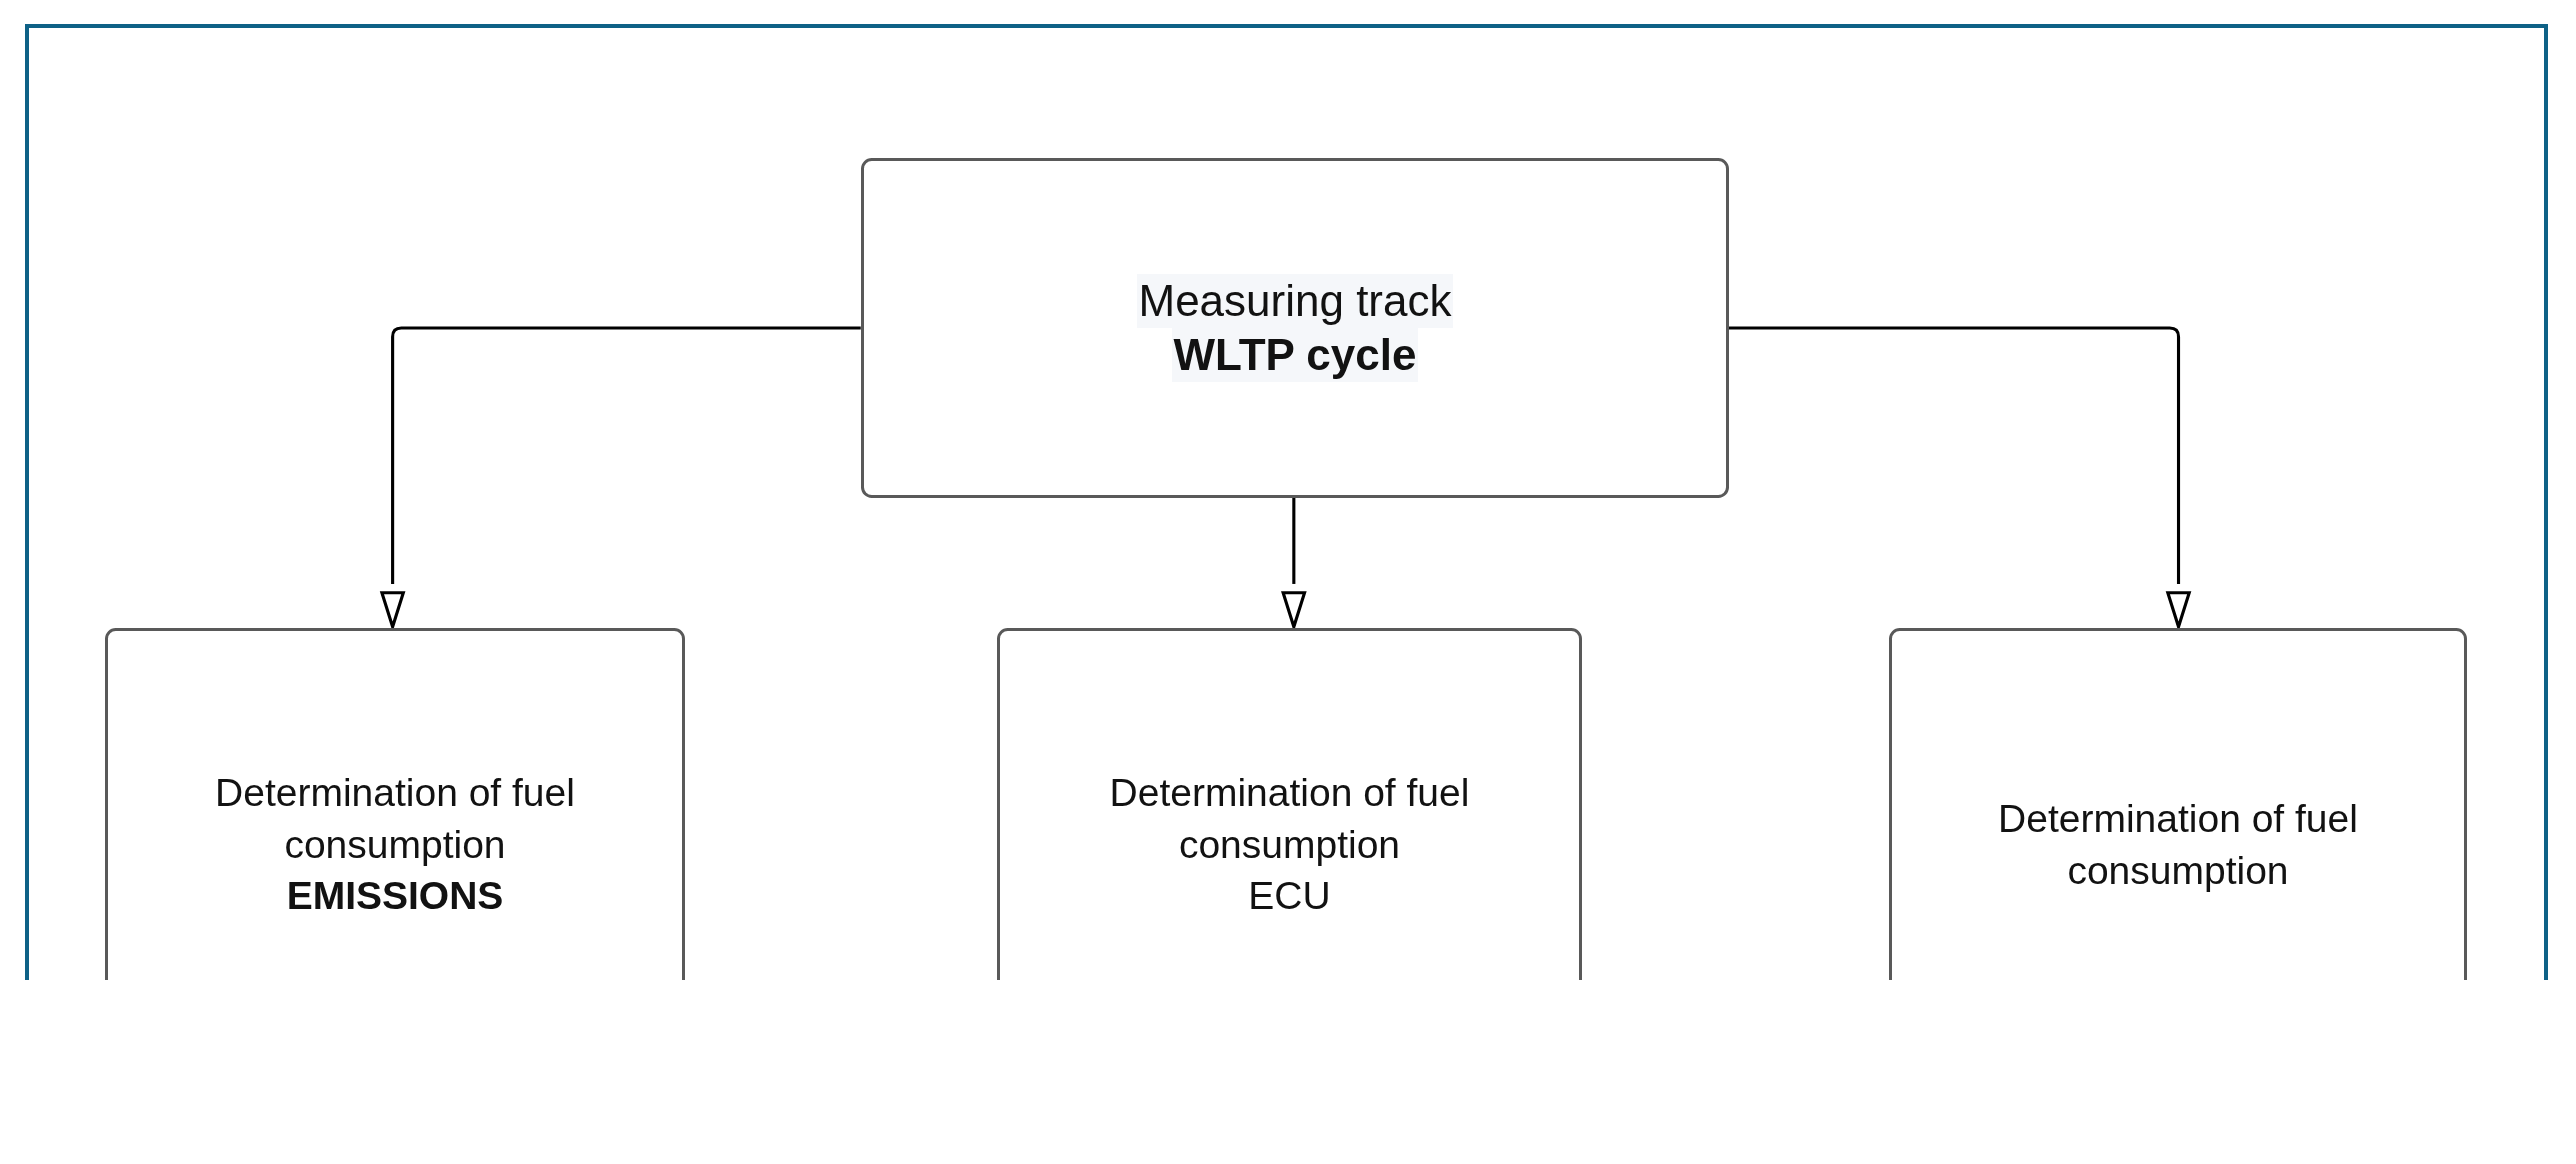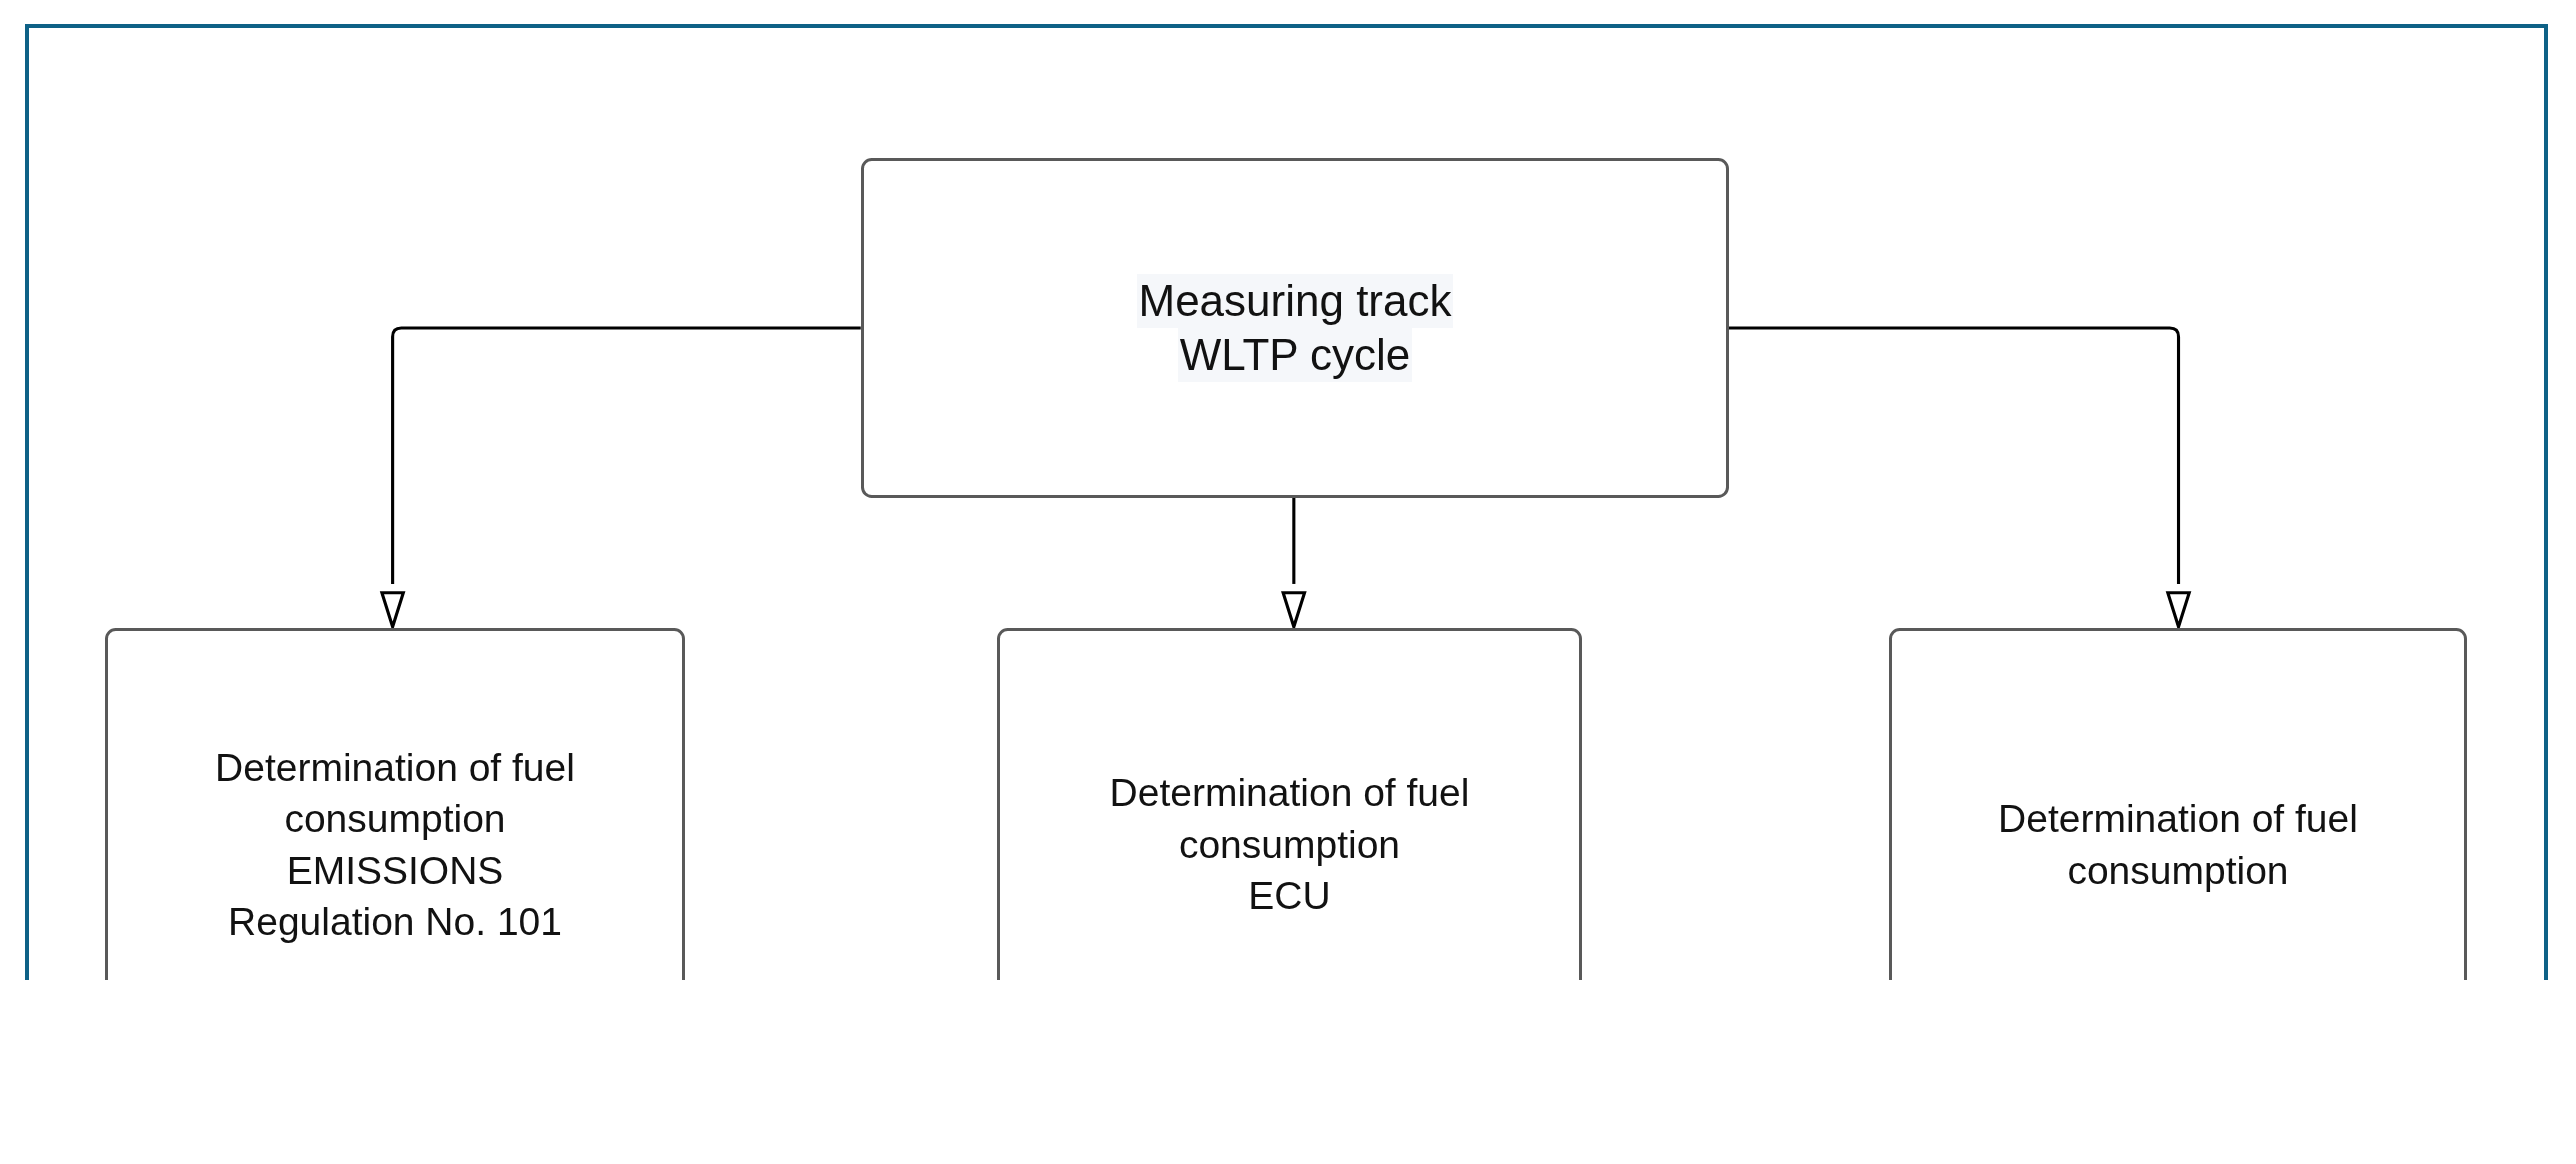--- a/index.html
+++ b/index.html
@@ -54,21 +54,21 @@
   }
   .node-box .line {
     display: block;
     font-size: 39px;
     line-height: 1.29;
     font-weight: 400;
     white-space: nowrap;
     color: #121212;
   }
   .node-box .line.bold {
-    font-weight: normal;
+    font-weight: bold;
   }
   
   #node-measuring-track {
     left: 861px;
     top: 158px;
     width: 868px;
     height: 340px;
   }
   #node-measuring-track .line {
     font-size: 44px;
@@ -129,21 +129,20 @@
 
   <div class="node-box" id="node-measuring-track">
     <span class="line">Measuring track</span>
     <span class="line bold">WLTP cycle</span>
   </div>
 
   <div class="node-box" id="node-emissions">
     <span class="line">Determination of fuel</span>
     <span class="line">consumption</span>
     <span class="line bold">EMISSIONS</span>
-    <span class="line">Regulation No. 101</span>
   </div>
 
   <div class="node-box" id="node-obd">
     <span class="line">Determination of fuel</span>
     <span class="line">consumption</span>
     <span class="line">ECU</span>
   </div>
 
   <div class="node-box" id="node-fuel-flow">
     <span class="line">Determination of fuel</span>

